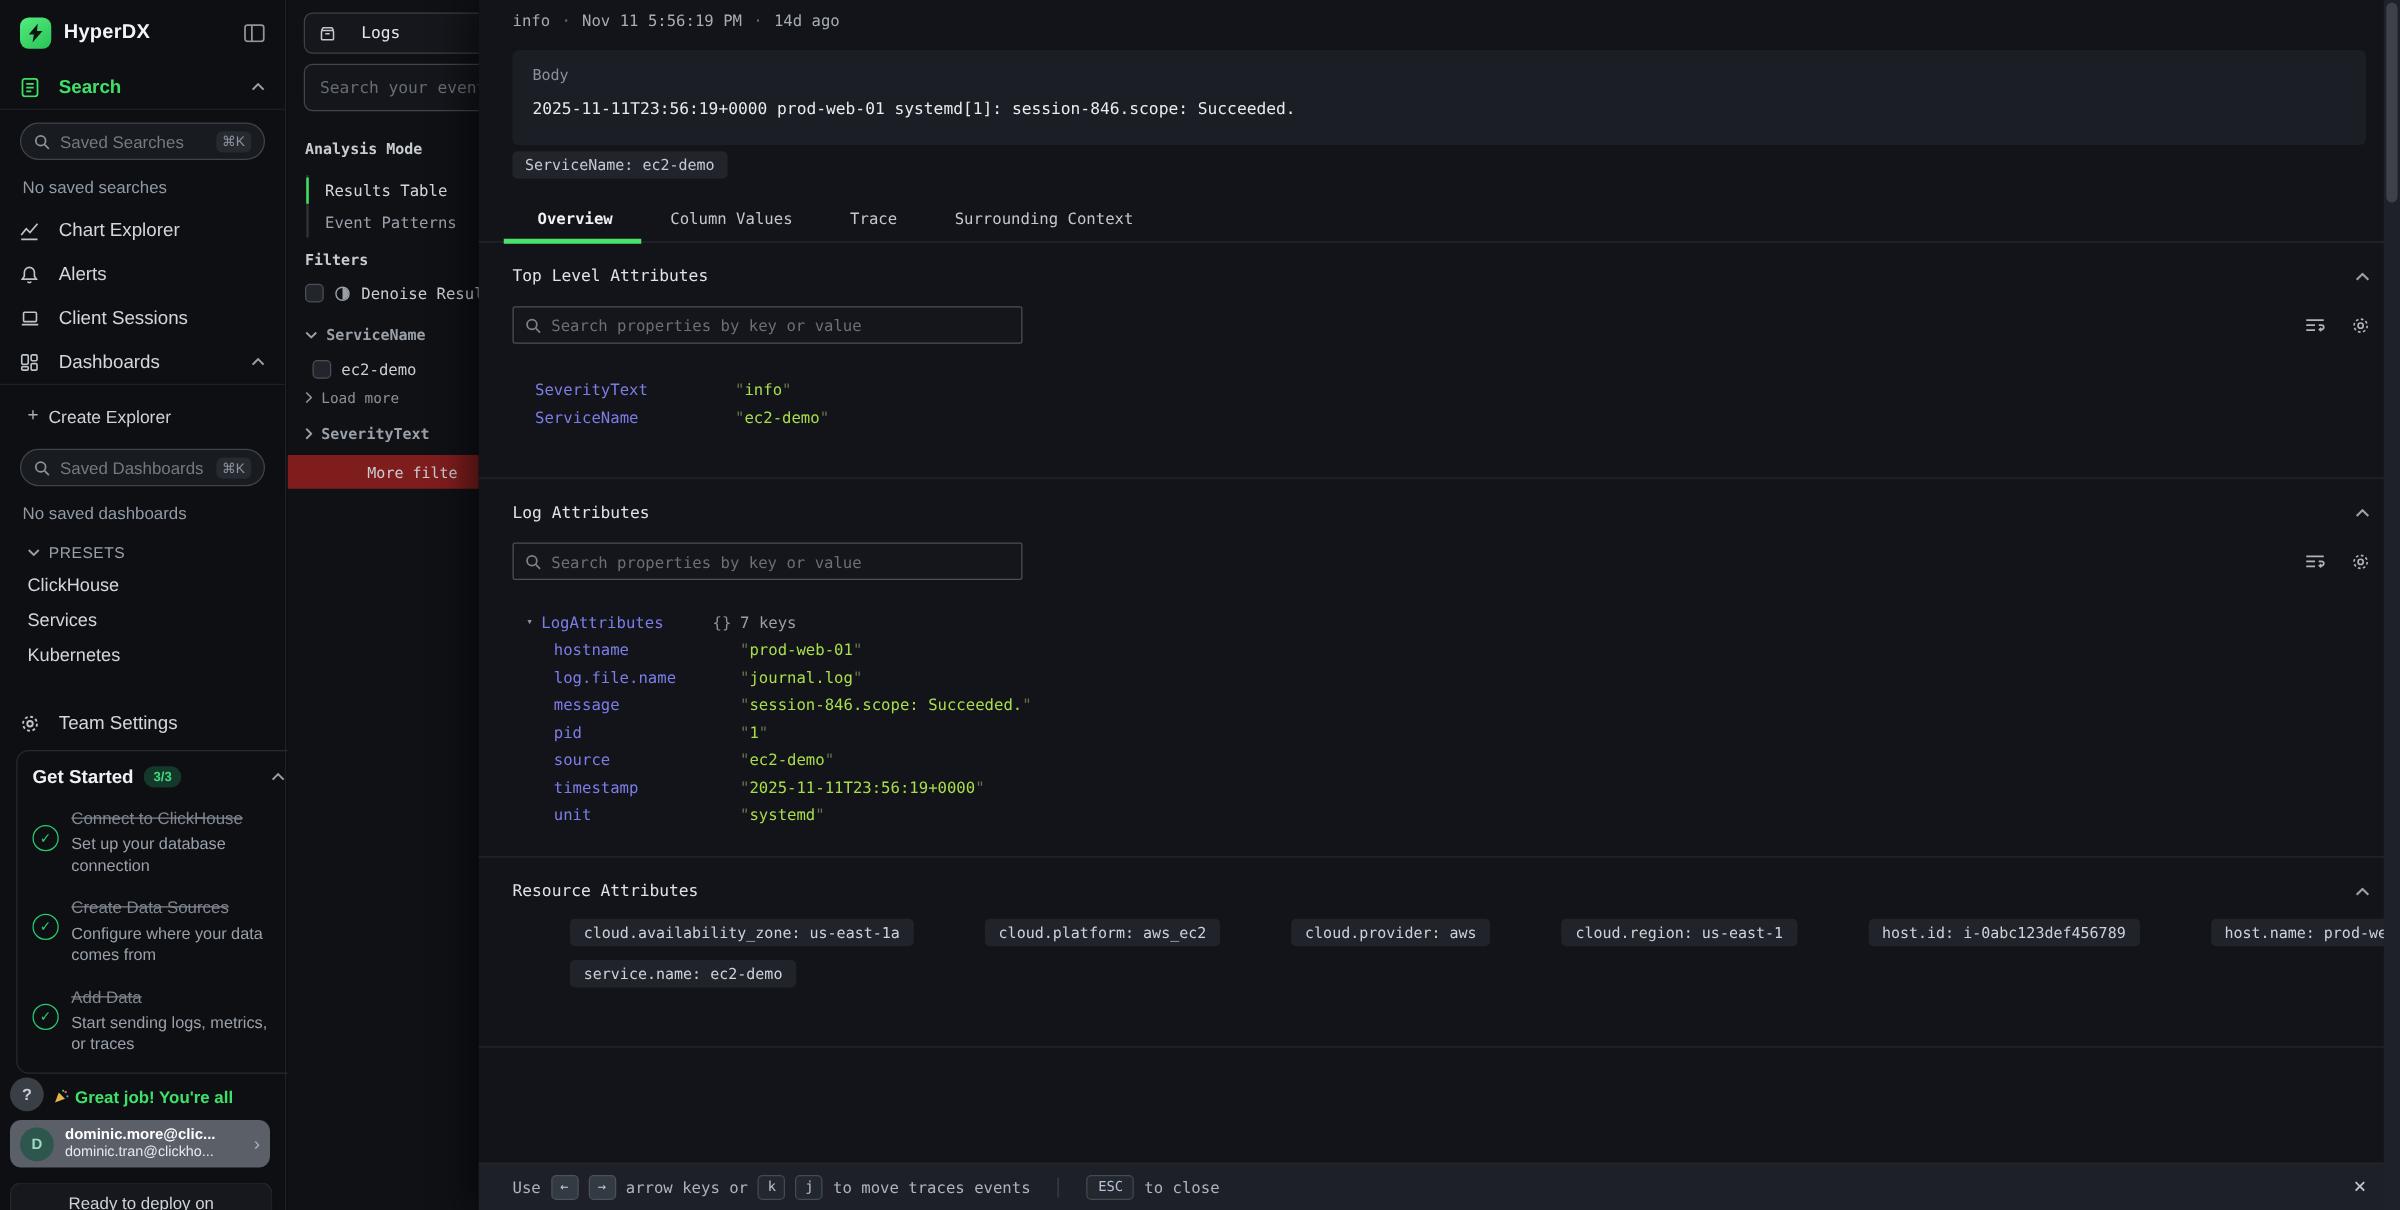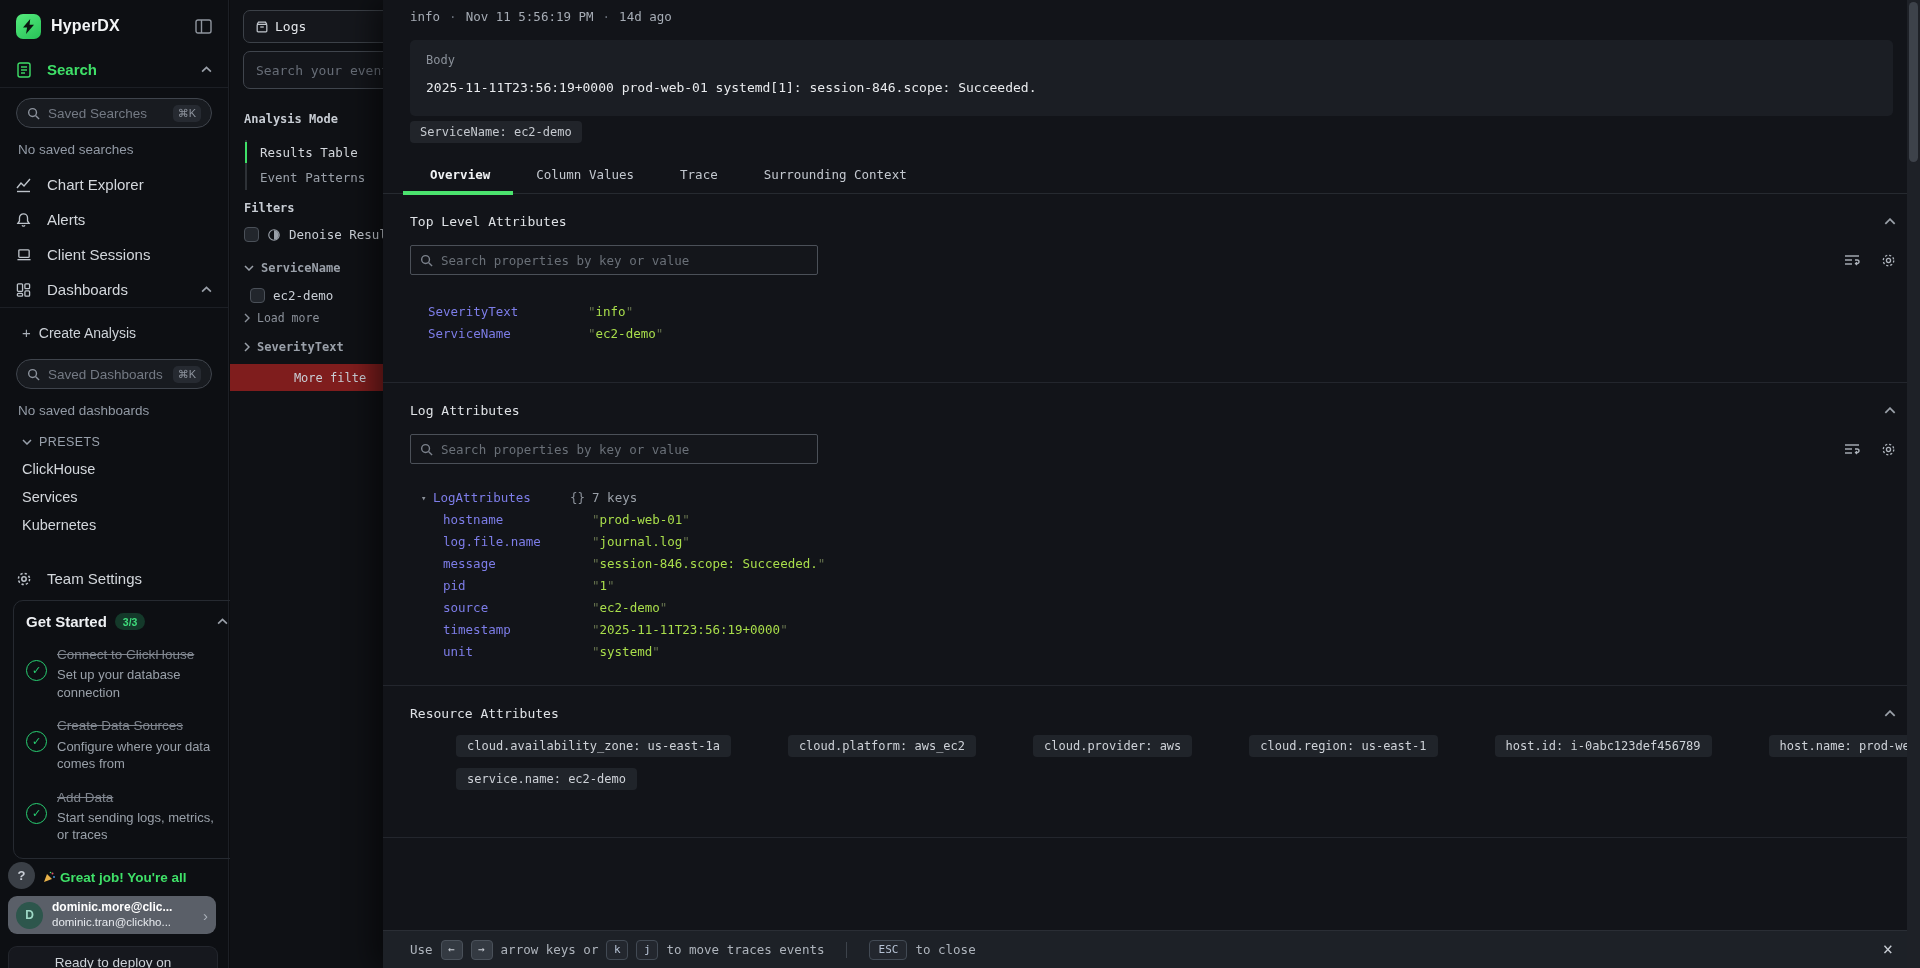--- a/index.html
+++ b/index.html
@@ -55,21 +55,21 @@
   .u-name { font-size:12px; font-weight:bold; color:#ffffff; line-height:1.25; white-space:nowrap; }
   .u-mail { font-size:11.5px; color:#e6e9ee; line-height:1.25; white-space:nowrap; }
   .u-chev { margin-left:auto; color:#aab0b9; font-size:15px; }
   .bottom-banner { position:absolute; left:8px; top:946px; width:210px; height:30px; background:#16181e;
                    border:1px solid #23262d; border-bottom:none; border-radius:9px 9px 0 0; text-align:center;
                    font-size:13.5px; color:#ced3d9; padding-top:8px; z-index:2; }
 
   
   .filter-col { position:absolute; left:230px; top:0; width:153px; height:968px; background:#0f1115; overflow:hidden; }
   .logs-btn { position:absolute; left:13px; top:10px; width:195px; height:33px; border:1px solid #3c4148; border-radius:7px;
-              background:#15171c; display:flex; align-items:center; gap:6px; padding:0 11px; font-size:13px; color:#e2e5e9; }
+              background:#15171c; display:flex; align-items:center; gap:20px; padding:0 11px; font-size:13px; color:#e2e5e9; }
   .evt-search { position:absolute; left:13px; top:51px; width:195px; height:38px; border:1px solid #40454d; border-radius:7px;
                 background:#14161b; color:#676d77; font-size:13px; padding:0 12px; font-family:"DejaVu Sans Mono",monospace; }
   .evt-search::placeholder { color:#676d77; }
   .fc-label { position:absolute; left:14px; font-size:12px; font-weight:bold; color:#c7ccd3; }
   .modes { position:absolute; left:15px; top:140px; border-left:2px solid #2e3237; }
   .mode-opt { position:relative; padding:5px 0 5px 13px; font-size:12.5px; color:#9aa0a9; white-space:nowrap; }
   .mode-opt.active { color:#d4d8dd; }
   .mode-opt.active::before { content:''; position:absolute; left:-2px; top:2px; bottom:2px; width:2px; background:#3fe068; }
   .chk { width:15px; height:15px; border:1px solid #4a5058; border-radius:4px; background:#22262c; flex:none; }
   .fc-row { position:absolute; left:14px; display:flex; align-items:center; gap:8px; font-size:12.5px; color:#c9ced5; white-space:nowrap; }
@@ -227,21 +227,21 @@
     <span>
         <svg width="11" height="7" viewBox="0 0 10 6" fill="none" stroke="#9aa0a9" stroke-width="1.5">
           <path d="M1 5l4-4 4 4"></path>
         </svg>
       </span>
   </div>
   <div class="grp-divider"></div>
 
   <div class="sub-item" style="margin-top:8px;">
     <span style="color:#aab0b9;font-size:15px;">+</span>
-    <span>Create Analysis</span>
+    <span>Create Explorer</span>
   </div>
   <div class="pill-search">
     <span>
         <svg width="13" height="13" viewBox="0 0 14 14" fill="none" stroke="#8d939d" stroke-width="1.5">
           <circle cx="6" cy="6" r="4.2"></circle>
           <line x1="9.4" y1="9.4" x2="13" y2="13"></line>
         </svg>
       </span>
     <span class="ph">Saved Dashboards</span>
     <span class="pill-kbd">⌘K</span>

